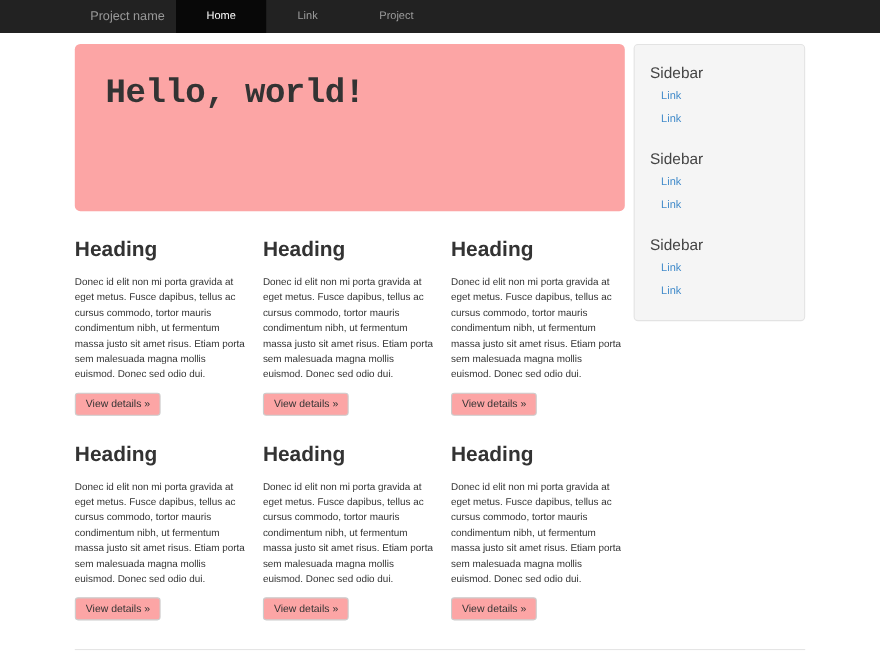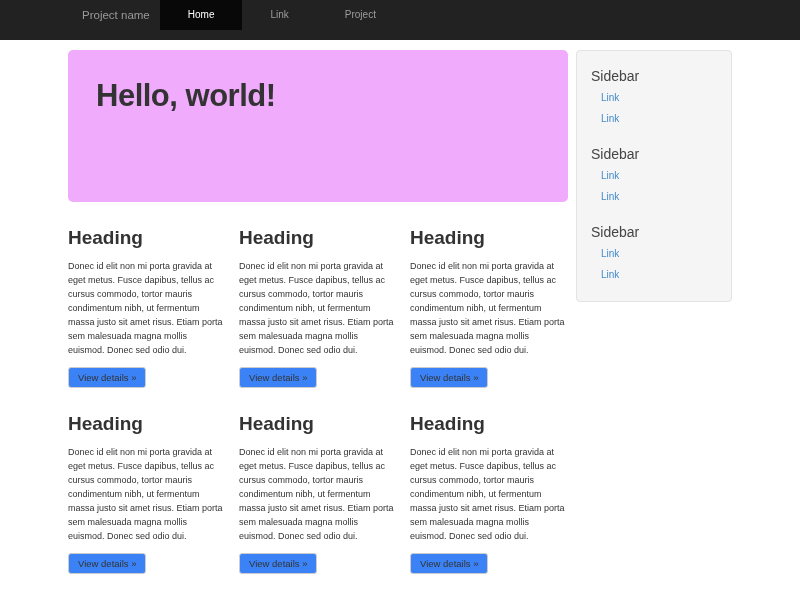--- a/index.html
+++ b/index.html
@@ -8,21 +8,21 @@
     width: 800px; height: 600px; overflow: hidden;
     background: #ffffff;
     font-family: "Liberation Sans", sans-serif;
     color: #333333;
   }
   .container { width: 664px; margin: 0 auto; }
 
   
   .navbar {
     background: #222222;
-    height: 40px;
+    height: 30px;
     width: 800px;
   }
   .navbar .container { display: flex; align-items: stretch; height: 30px; }
   .brand {
     color: #999999;
     font-size: 11.5px;
     line-height: 30px;
     padding-left: 14px;
     margin-right: 10px;
     white-space: nowrap;
@@ -39,24 +39,25 @@
   }
   .nav li.active { background: #080808; color: #ffffff; }
 
   
   .page-row { display: flex; margin-top: 10px; }
   .main-col { width: 500px; flex: 0 0 500px; }
   .side-col { flex: 1; margin-left: 8px; }
 
   
   .jumbotron {
-    background: #f0abfc;
+    background: #fca5a5;
     border-radius: 5px;
     padding: 28px 28px 30px 28px;
     height: 152px;
+    font-family: Liberation Mono, monospace;
   }
   .jumbotron h1 {
     margin: 0 0 12px 0;
     font-size: 31px;
     font-weight: bold;
     letter-spacing: -0.5px;
     color: #333333;
   }
   .jumbotron p {
     margin: 0;
@@ -80,21 +81,21 @@
     margin: 0 0 10px 0;
     font-size: 9px;
     line-height: 14px;
     color: #333333;
   }
   .btn {
     display: inline-block;
     font-family: "Liberation Sans", sans-serif;
     font-size: 9.5px;
     color: #333333;
-    background: #3b82f6;
+    background: #fca5a5;
     border: 1px solid #cccccc;
     border-radius: 3px;
     padding: 4px 9px;
     cursor: pointer;
   }
 
   
   .sidebar-panel {
     background: #f5f5f5;
     border: 1px solid #e3e3e3;

